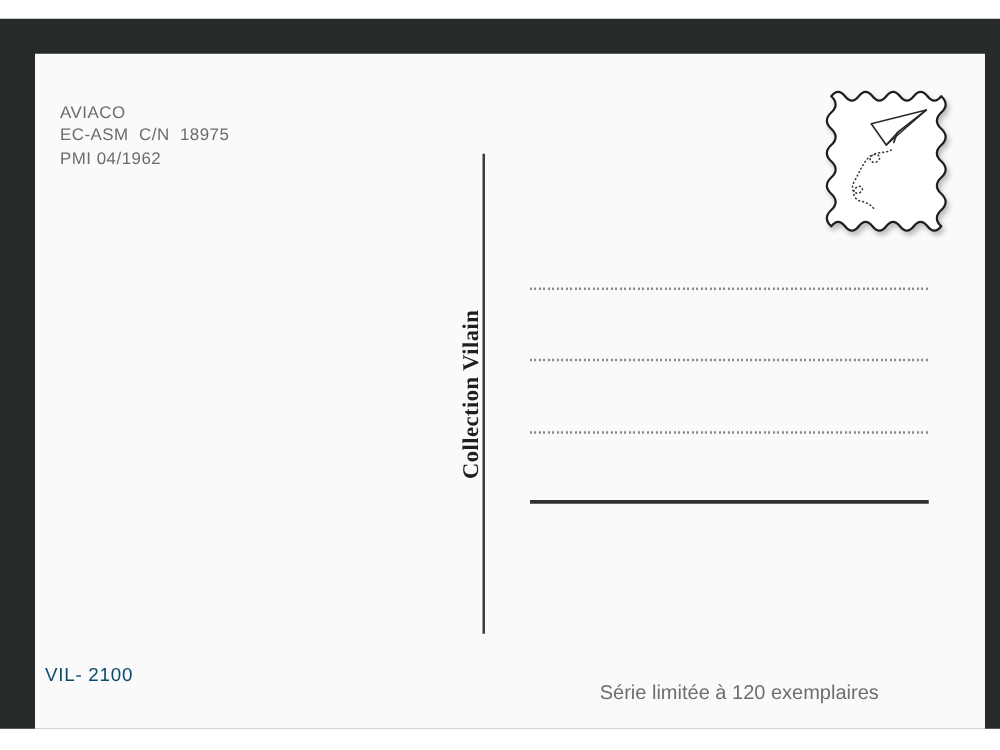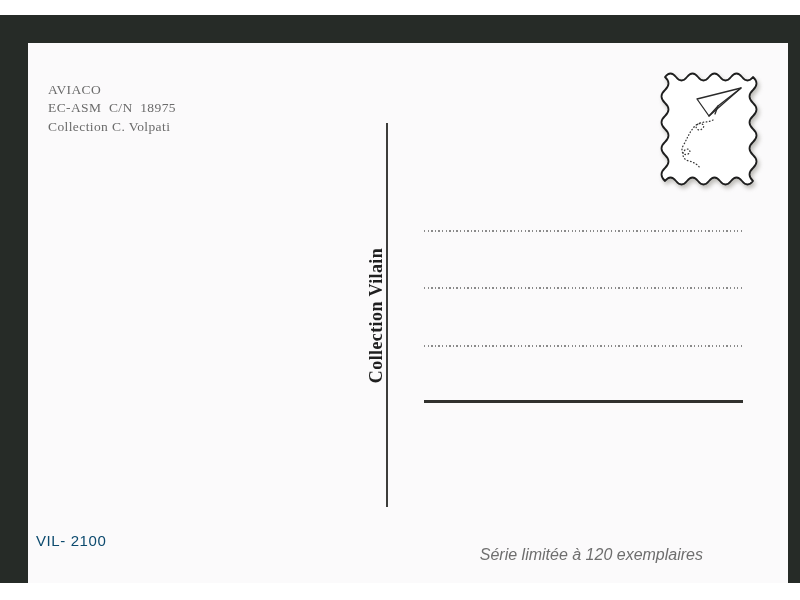--- a/index.html
+++ b/index.html
@@ -26,21 +26,20 @@
   .pre { white-space: pre; }
 
   
   .info {
     position: absolute;
     left: 20px; top: 38px;
     font-size: 13.5px;
     line-height: 18.4px;
     letter-spacing: 0.4px;
     color: #6b6b6b;
-    font-family: Liberation Serif, serif;
   }
 
   
   .stamp {
     position: absolute;
     left: 632px; top: 25px;
     width: 98px; height: 122px;
   }
   .stamp svg { filter: drop-shadow(2px 3px 2px rgba(115,113,103,0.45)); }
 
@@ -87,34 +86,33 @@
     position: absolute;
     left: 8px; top: 489px;
     font-size: 15px;
     letter-spacing: 0.6px;
     color: #0c4a6e;
   }
   .edition {
     position: absolute;
     right: 85px; top: 503px;
     font-size: 16px;
-    font-style: italic;
     color: #6e6e6e;
   }
 </style>
 </head>
 <body>
 
 <div class="mat">
   <div class="card">
 
     <div class="info">
       <div class="pre">AVIACO</div>
       <div class="pre">EC-ASM  C/N  18975</div>
-      <div class="pre">Collection C. Volpati</div>
+      <div class="pre">PMI 04/1962</div>
     </div>
 
     <div class="stamp">
       <svg width="98" height="122" viewBox="0 0 98 122" xmlns="http://www.w3.org/2000/svg">
         <g>
           <path d="M5,9 q5.5,-7 11,0 t11,0 t11,0 t11,0 t11,0 t11,0 t11,0 t11,0
                    q7,6.5 0,13 t0,13 t0,13 t0,13 t0,13 t0,13 t0,13 t0,13
                    q-5.5,7 -11,0 t-11,0 t-11,0 t-11,0 t-11,0 t-11,0 t-11,0 t-11,0
                    q-7,-6.5 0,-13 t0,-13 t0,-13 t0,-13 t0,-13 t0,-13 t0,-13 t0,-13 Z" fill="#ffffff" stroke="#1e1e1e" stroke-width="1.8" stroke-linejoin="round"></path>
         </g>

